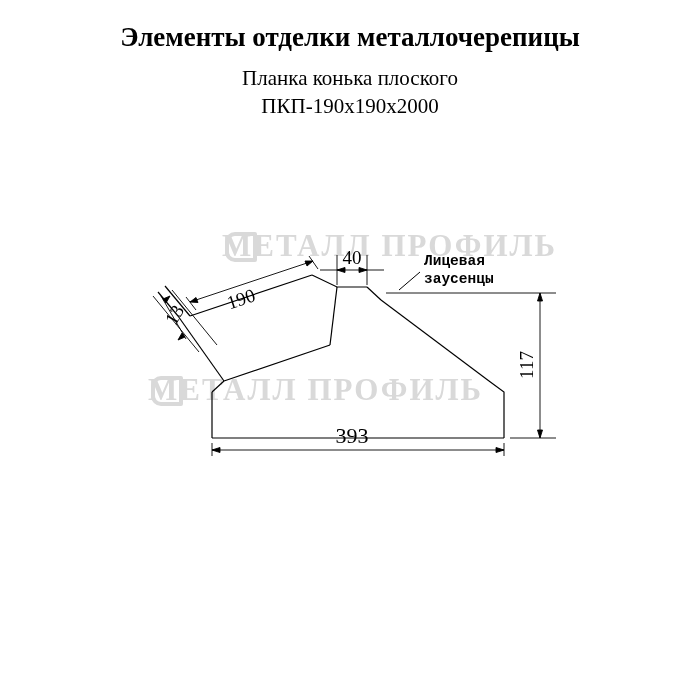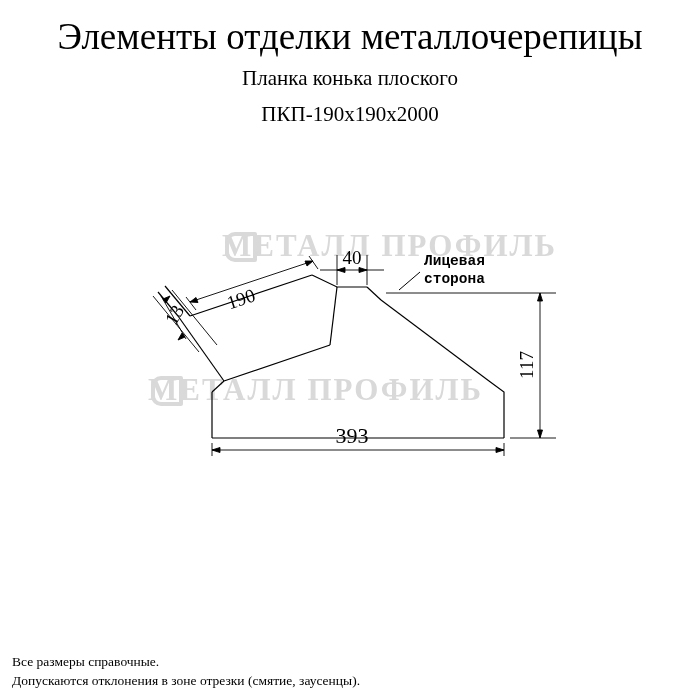--- a/index.html
+++ b/index.html
@@ -21,33 +21,33 @@
     height: 700px;
   }
   .title-block {
     position: absolute;
     top: 20px;
     left: 0;
     width: 700px;
     text-align: center;
   }
   .main-title {
-    font-size: 37px;
-    font-weight: normal;
+    font-size: 27px;
+    font-weight: bold;
     letter-spacing: 0px;
     line-height: 34px;
   }
   .sub-title {
     font-size: 21px;
     margin-top: 10px;
     line-height: 28px;
   }
   .sub-title2 {
     font-size: 21px;
-    margin-top: 8px;
+    margin-top: 0;
     line-height: 28px;
   }
   .drawing {
     position: absolute;
     top: 0;
     left: 0;
   }
   .watermark-layer {
     position: absolute;
     top: 0;
@@ -206,21 +206,17 @@
       <path d="M 212 450 L 504 450"></path>
       <path d="M 212 450 L 220 447.5 L 220 452.5 Z" fill="#000000"></path>
       <path d="M 504 450 L 496 447.5 L 496 452.5 Z" fill="#000000"></path>
     </g>
     <text x="352" y="443" font-size="22" text-anchor="middle">393</text>
 
   </svg>
 
   <div class="label-side">
     <div>Лицевая</div>
-    <div>сторона</div>
+    <div>заусенцы</div>
   </div>
 
-  <div class="footnotes">
-    <div>Все размеры справочные.</div>
-    <div>Допускаются отклонения в зоне отрезки (смятие, заусенцы).</div>
-  </div>
 
 </div>
 
 </body></html>

